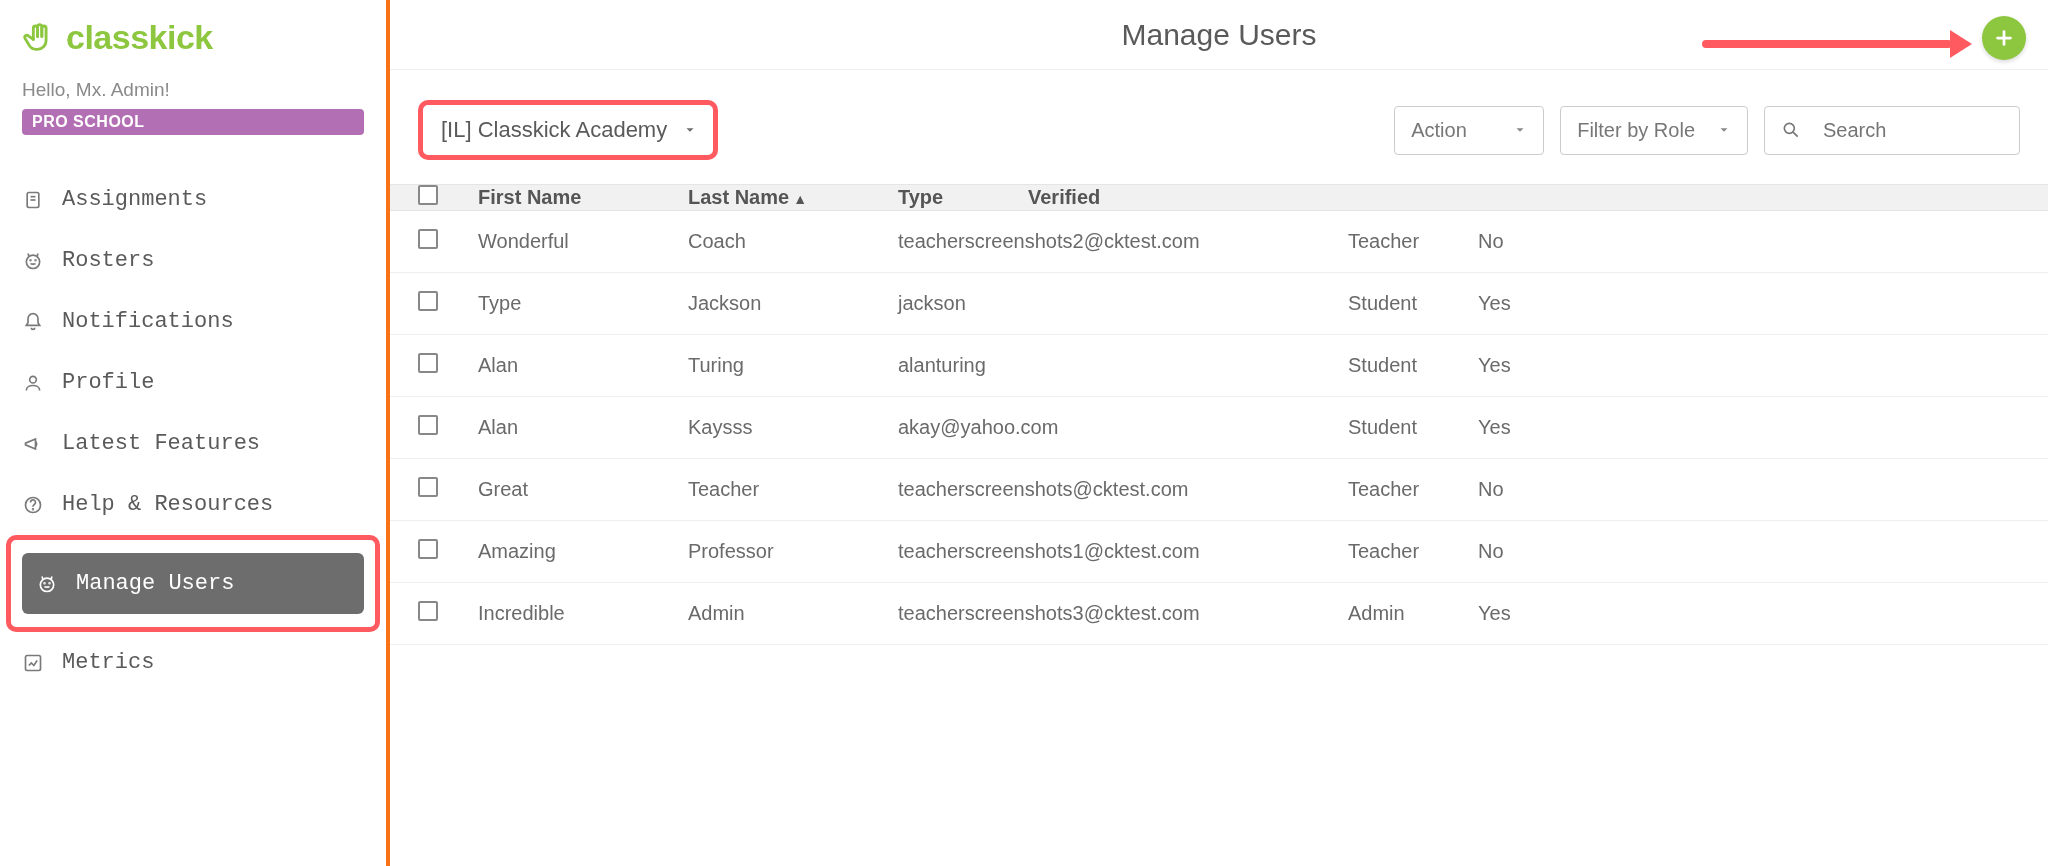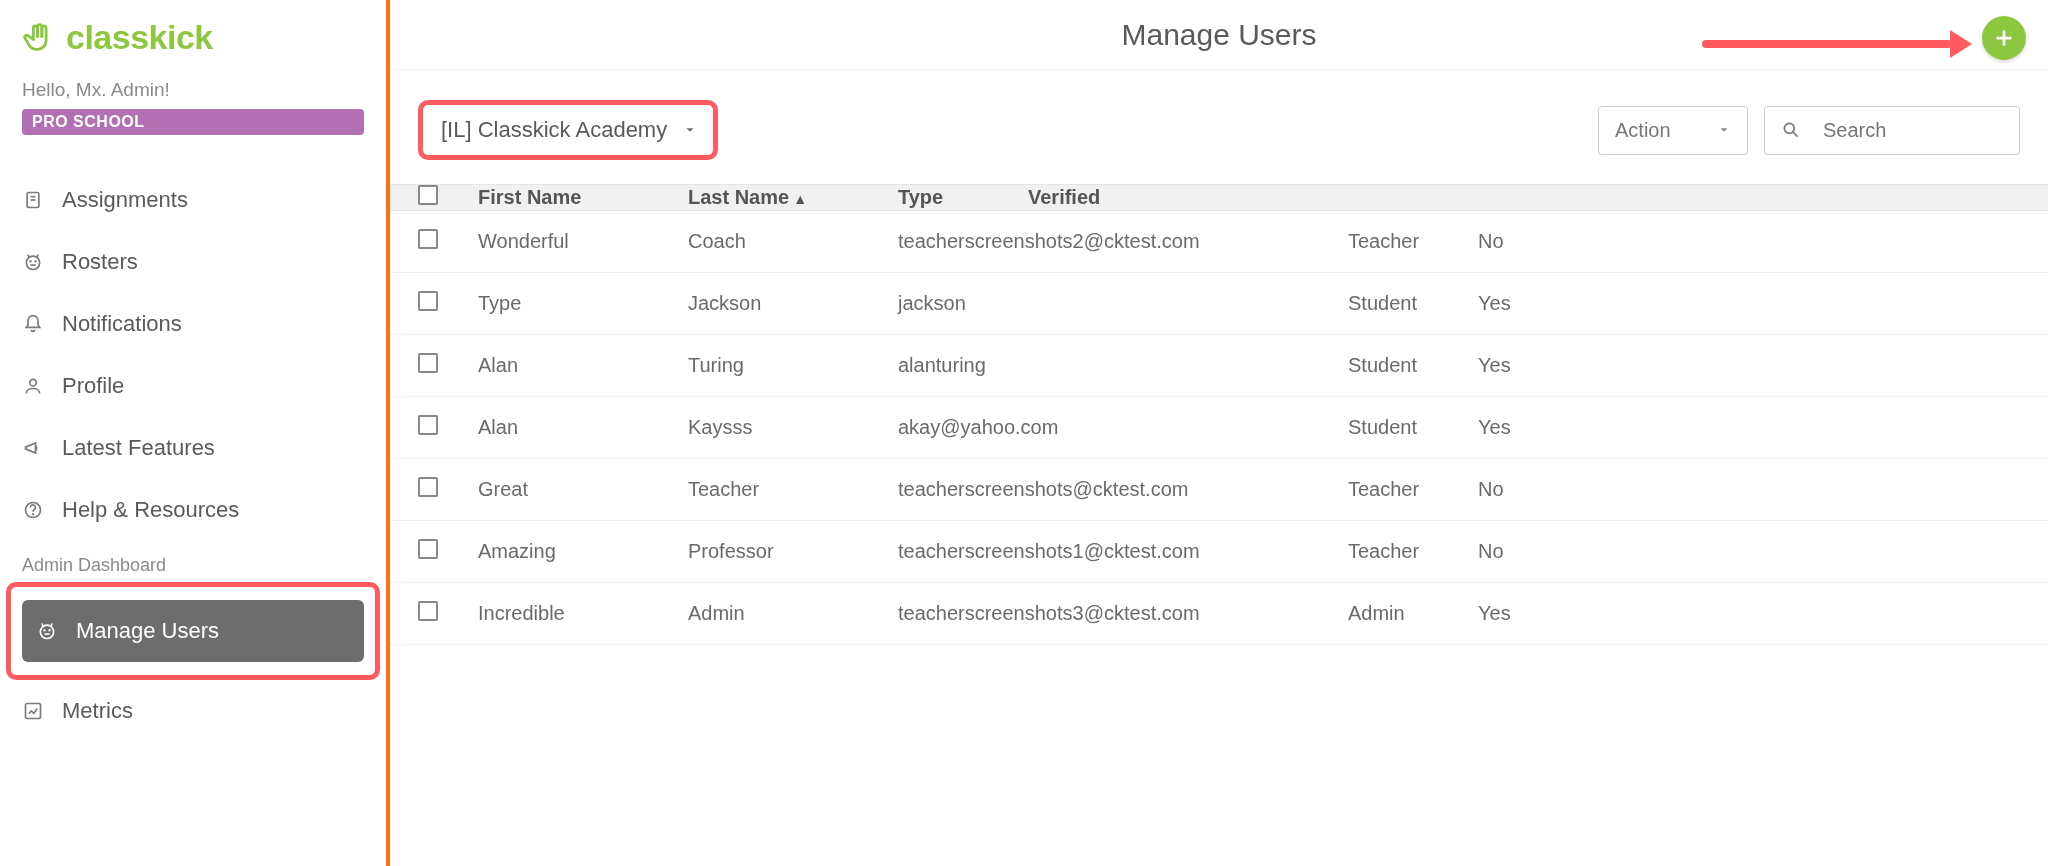--- a/index.html
+++ b/index.html
@@ -53,20 +53,21 @@
   }
   .nav-section { margin-top: 10px; }
   .nav-item {
     display: flex;
     align-items: center;
     gap: 18px;
     padding: 18px 22px;
     font-size: 22px;
     color: #5a5a5a;
     cursor: pointer;
+    font-family: Liberation Mono, monospace;
   }
   .nav-item .icon { width: 22px; display:flex; justify-content:center; }
   .nav-label-section {
     padding: 14px 22px 6px 22px;
     color: #8a8a8a;
     font-size: 18px;
   }
   .nav-item.active-outer {
     position: relative;
   }
@@ -297,21 +298,20 @@
           <svg width="20" height="20" viewBox="0 0 24 24" fill="none" stroke="#7a7a7a" stroke-width="2">
               <circle cx="12" cy="12" r="9"></circle>
               <path d="M9 9a3 3 0 115 2c-1 1-2 1-2 3"></path>
               <circle cx="12" cy="17" r="0.5" fill="#7a7a7a"></circle>
             </svg>
         </span>
         <span>Help &amp; Resources</span>
       </div>
     </nav>
 
-    <div class="nav-label-section">Admin Dashboard</div>
 
     <div class="nav-item active-outer">
       <div class="nav-item active" style="width:100%; margin:0;">
         <span class="icon">
           <svg width="20" height="20" viewBox="0 0 24 24" fill="none" stroke="#fff" stroke-width="2">
               <circle cx="12" cy="13" r="8"></circle>
               <circle cx="9" cy="11" r="0.5" fill="#fff"></circle>
               <circle cx="15" cy="11" r="0.5" fill="#fff"></circle>
               <path d="M9 15c1 1 5 1 6 0"></path>
               <path d="M7 6l-1-3M17 6l1-3"></path>
@@ -359,20 +359,28 @@
       </div>
       <div class="spacer"></div>
       <div class="select-box">
         <span>Action</span>
         <span>
           <svg width="14" height="14" viewBox="0 0 24 24" fill="#888">
               <path d="M6 9l6 6 6-6z"></path>
             </svg>
         </span>
       </div>
+      <div class="select-box">
+        <span>Filter by Role</span>
+        <span>
+          <svg width="14" height="14" viewBox="0 0 24 24" fill="#888">
+              <path d="M6 9l6 6 6-6z"></path>
+            </svg>
+        </span>
+      </div>
       <div class="search-box">
         <span>
           <svg width="20" height="20" viewBox="0 0 24 24" fill="none" stroke="#777" stroke-width="2">
               <circle cx="10" cy="10" r="6"></circle>
               <line x1="20" y1="20" x2="14.5" y2="14.5"></line>
             </svg>
         </span>
         <input type="text" placeholder="Search" style="">
       </div>
     </div>

